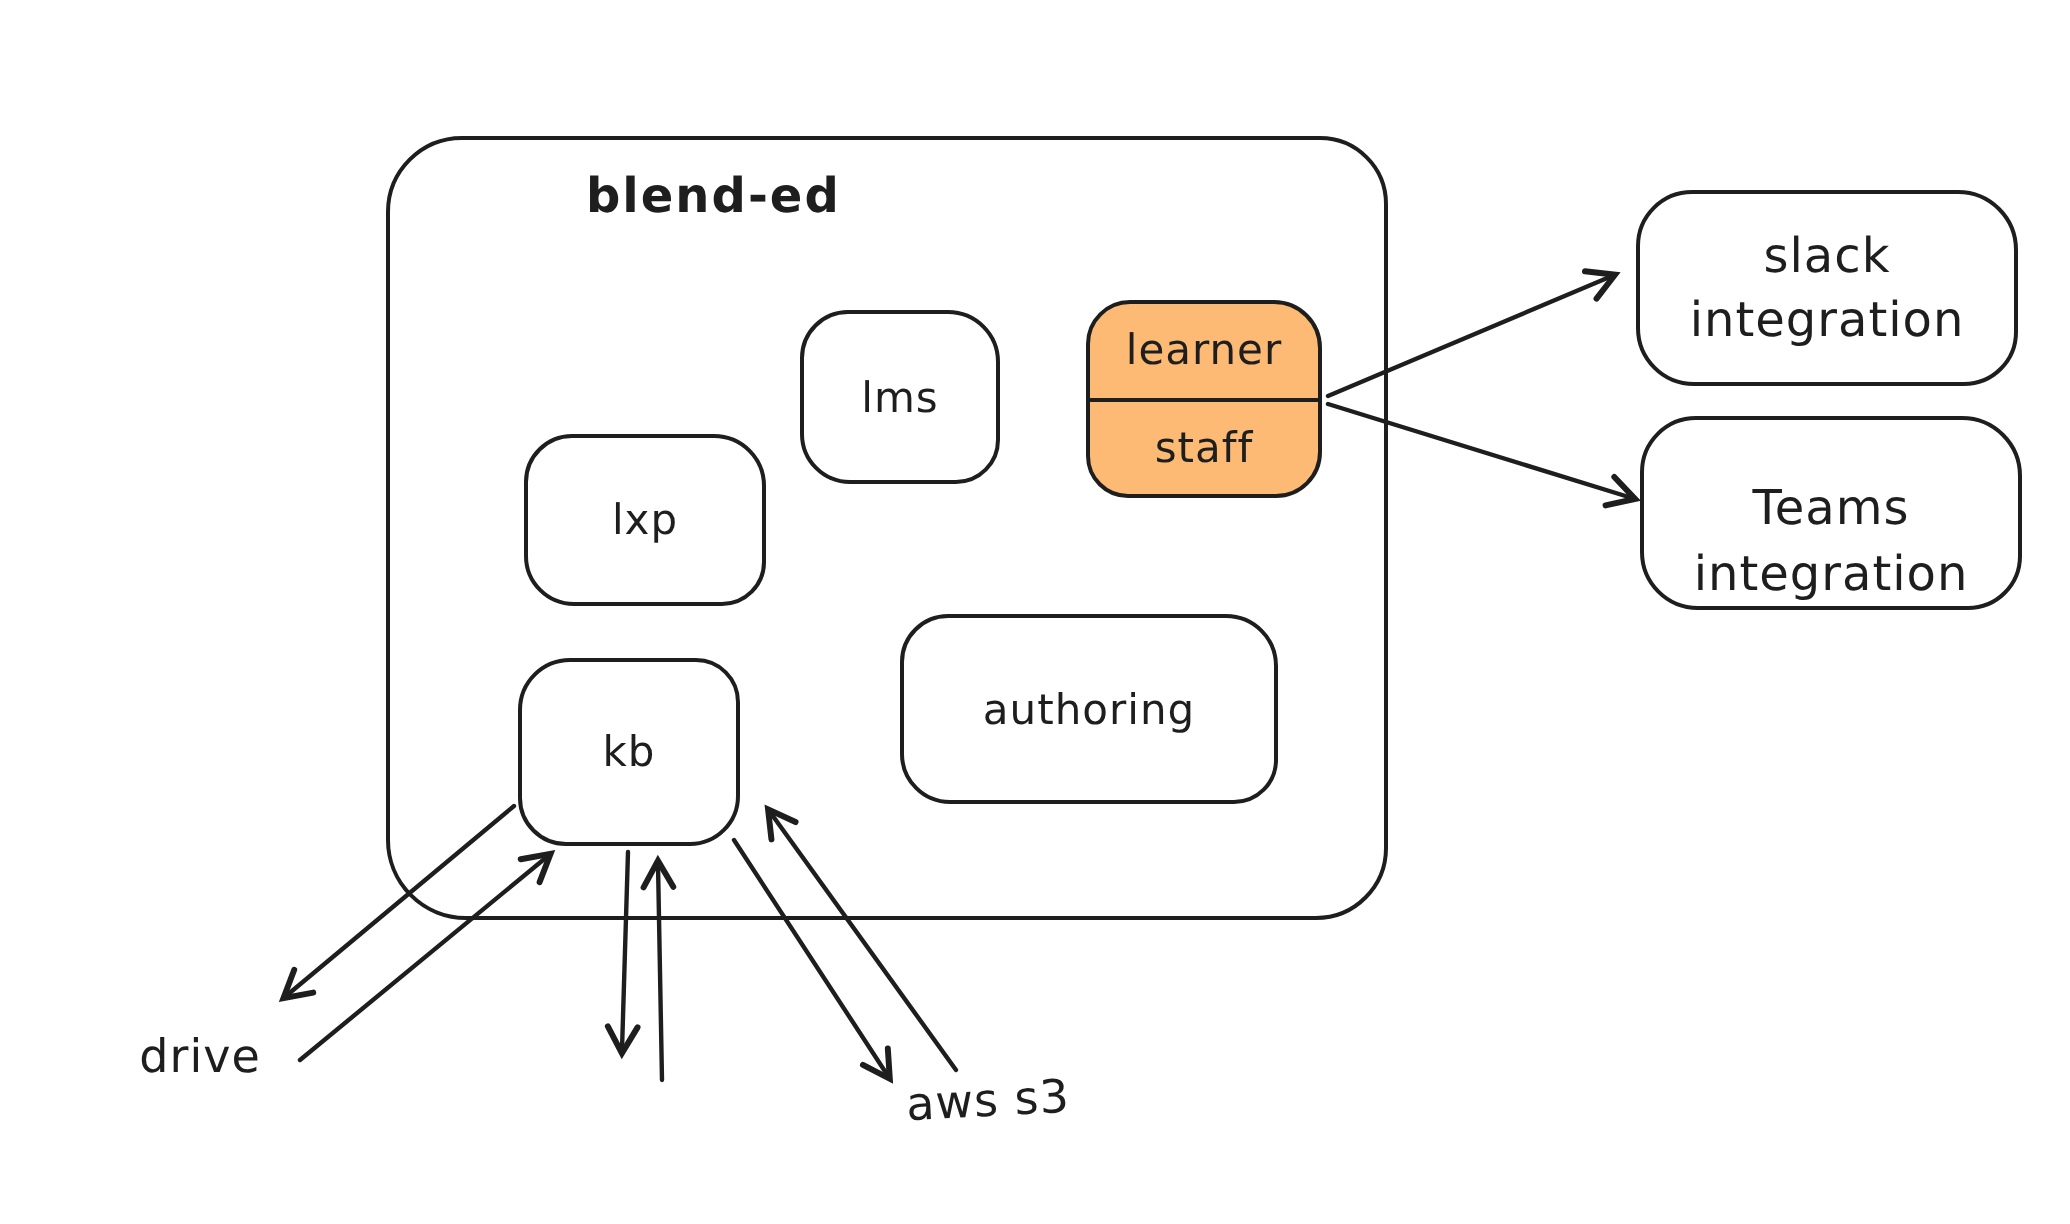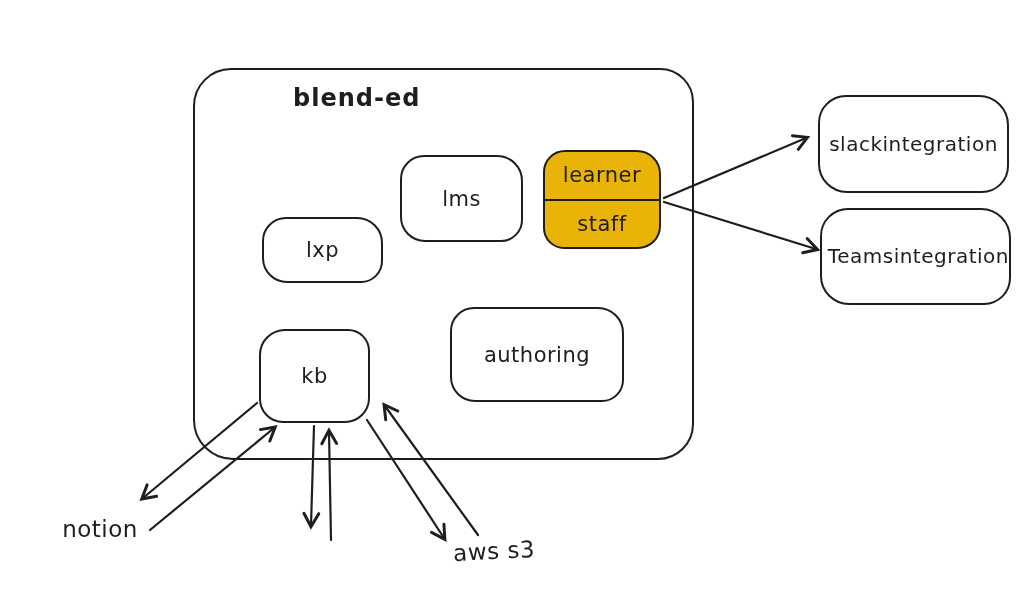--- a/index.html
+++ b/index.html
@@ -39,57 +39,57 @@
     border: 2.5px solid #1e1e1e;
     border-radius: 24px 26px 22px 25px;
     background: #ffffff;
     display: flex;
     align-items: center;
     justify-content: center;
     font-size: 21px;
     letter-spacing: 0.5px;
   }
 
-  .box-lms       { left: 400px; top: 155px; width: 123px; height: 87px; align-items: center; }
-  .box-lxp       { left: 262px; top: 217px; width: 121px; height: 66px; }
+  .box-lms       { left: 400px; top: 155px; width: 100px; height: 87px; align-items: center; }
+  .box-lxp       { left: 262px; top: 217px; width: 121px; height: 86px; }
   .box-kb        { left: 259px; top: 329px; width: 111px; height: 94px; border-radius: 26px 22px 25px 24px; }
-  .box-authoring { left: 450px; top: 307px; width: 174px; height: 95px; }
+  .box-authoring { left: 450px; top: 307px; width: 189px; height: 95px; }
 
   .agent-caption {
     position: absolute;
     left: 553px; top: 118px;
     width: 108px;
     text-align: center;
     font-size: 22px;
     letter-spacing: 0.5px;
   }
   .agent-box {
     position: absolute;
     left: 543px; top: 150px;
     width: 118px; height: 99px;
     border: 2.5px solid #1e1e1e;
     border-radius: 22px 24px 23px 21px;
-    background: #eab308;
+    background: #fdba74;
     display: flex;
     flex-direction: column;
   }
   .agent-row {
     flex: 1;
     display: flex;
     align-items: center;
     justify-content: center;
     font-size: 21px;
     letter-spacing: 0.5px;
   }
   .agent-row-top { border-bottom: 2.5px solid #1e1e1e; }
 
   .integration {
-    flex-direction: row;
+    flex-direction: column;
     line-height: 1.35;
-    font-size: 20px;
+    font-size: 24px;
     border-radius: 28px 30px 27px 29px;
   }
   .box-slack { left: 818px; top: 95px;  width: 191px; height: 98px; }
   .box-teams { left: 820px; top: 208px; width: 191px; height: 97px; justify-content: flex-end; }
 
   .src-label {
     position: absolute;
     text-align: center;
     font-size: 23px;
     letter-spacing: 0.5px;
@@ -140,21 +140,21 @@
   <div class="box integration box-slack">
     <span>slack</span>
     <span>integration</span>
   </div>
 
   <div class="box integration box-teams">
     <span>Teams</span>
     <span>integration</span>
   </div>
 
-  <div class="src-label label-notion">notion</div>
+  <div class="src-label label-notion">drive</div>
   <div class="src-label label-aws">aws s3</div>
 
   <svg class="arrows" viewBox="0 0 1035 612" xmlns="http://www.w3.org/2000/svg">
     <defs>
       <marker id="ah" viewBox="0 0 12 12" refX="9" refY="6" markerWidth="9" markerHeight="9" orient="auto">
         <polyline points="2,1.5 10,6 2,10.5" fill="none" stroke="#1e1e1e" stroke-width="1.8" stroke-linecap="round"></polyline>
       </marker>
     </defs>
     <line x1="664" y1="198" x2="806" y2="138" marker-end="url(#ah)"></line>
     <line x1="664" y1="202" x2="816" y2="249" marker-end="url(#ah)"></line>

